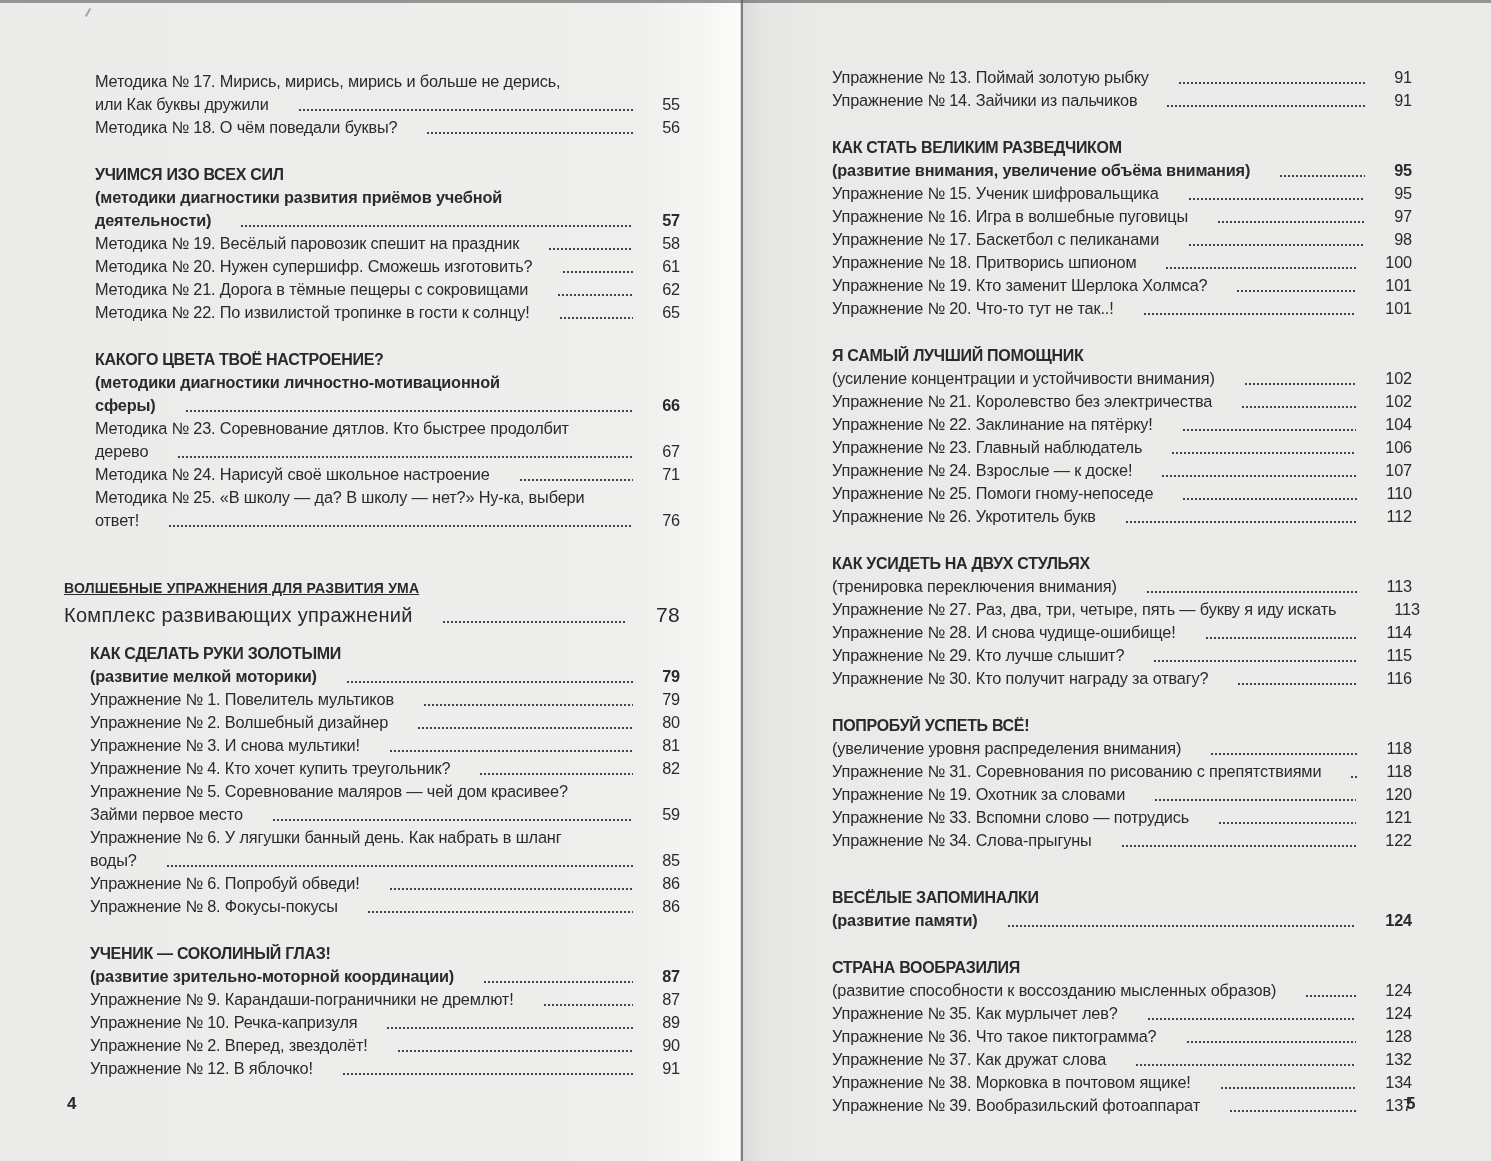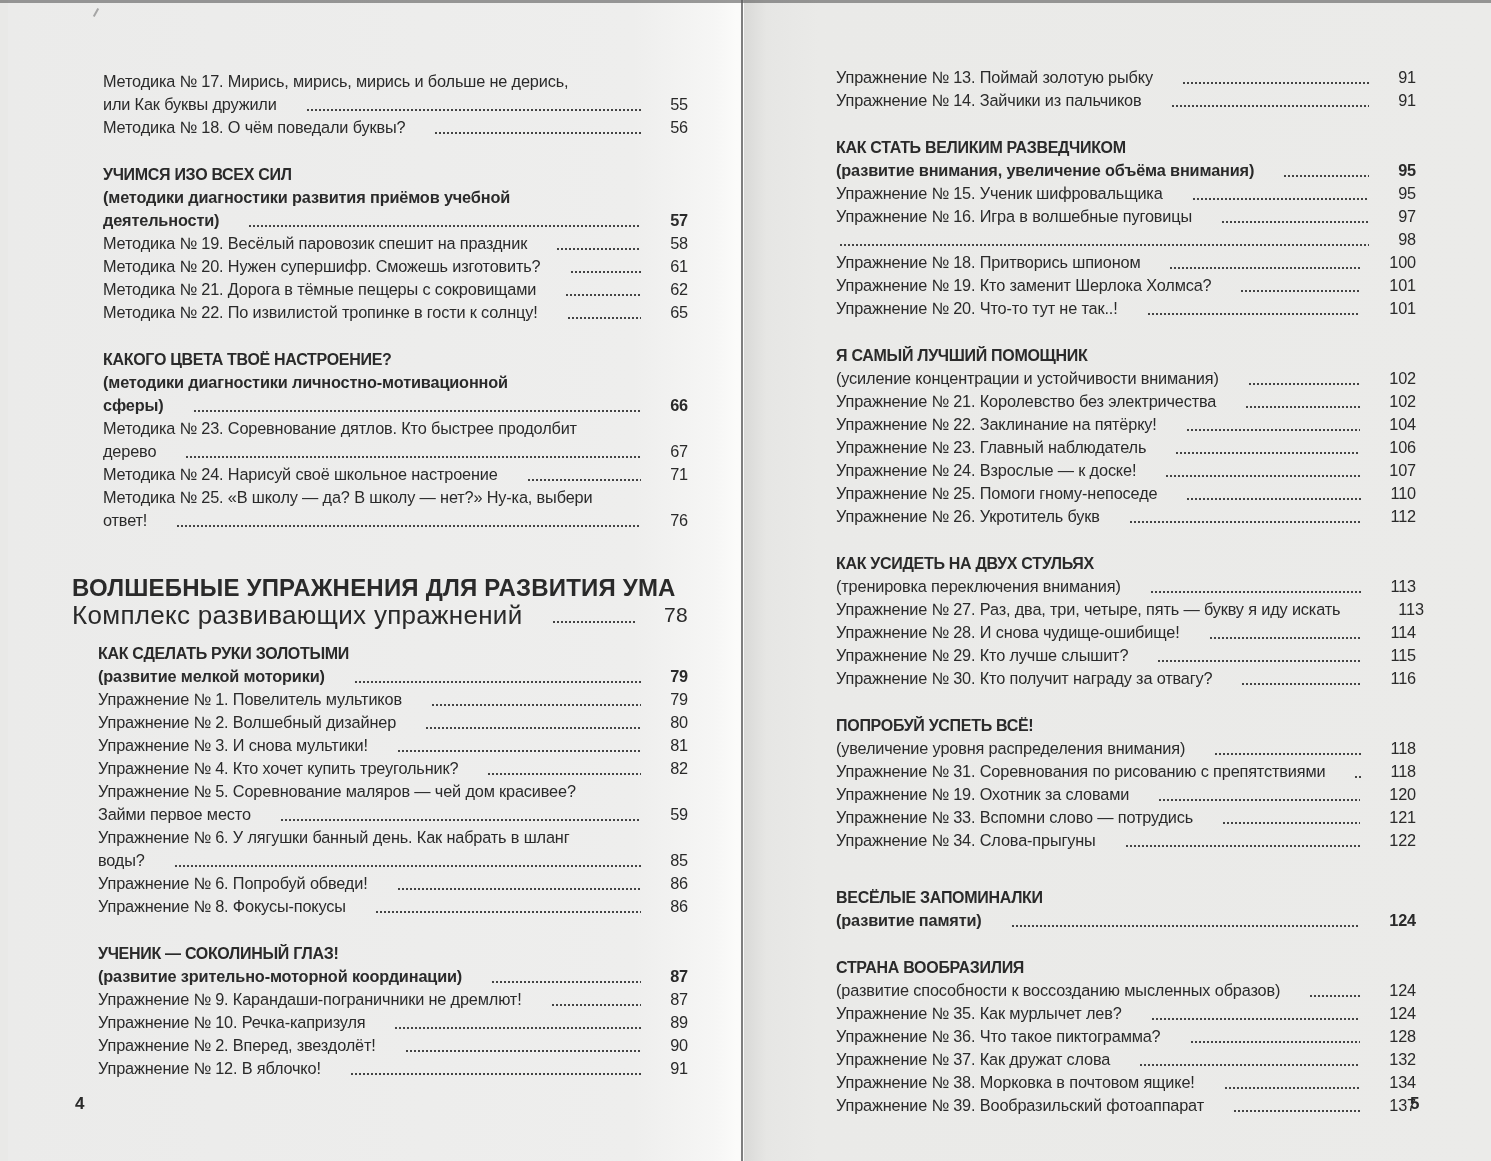--- a/index.html
+++ b/index.html
@@ -8,21 +8,21 @@
       background: #e9e9e7;
       font-family: "Liberation Sans", "DejaVu Sans", sans-serif;
       color: #2a2a2a;
       position: relative;
     }
     .spread { position: absolute; inset: 0; display: flex; }
     .page {
       position: relative; height: 1161px;
       background: #eeeeec;
     }
-    .page.left { width: 740px; background: linear-gradient(to right, #ebebea 0%, #eeeeed 85%, #f6f6f5 96%, #fbfbfa 99%); margin-left: 8px; }
+    .page.left { width: 740px; background: linear-gradient(to right, #ebebea 0%, #eeeeed 85%, #f6f6f5 96%, #fbfbfa 99%); }
     .page.right { width: 751px; background: linear-gradient(to right, #d9d9d7 0%, #e6e6e4 3%, #eaeae8 10%, #ebebe9 100%); }
     .gutter { position: absolute; left: 741px; top: 0; width: 2px; height: 1161px; background: #7e7e7e; }
     .topedge { position: absolute; left: 0; top: 0; width: 1491px; height: 3px; background: #5a5a5a; opacity: .6; }
 
     .toc { position: absolute; font-size: 16.3px; letter-spacing: -0.15px; }
     .left .toc { left: 95px; top: 70px; width: 585px; }
     .right .toc { left: 92px; top: 66px; width: 580px; }
 
     .entry { display: flex; align-items: flex-end; line-height: 23px; gap: 26px; }
     .entry .txt { white-space: nowrap; }
@@ -31,23 +31,23 @@
       background-image: radial-gradient(circle, #444 0.9px, transparent 1.1px);
       background-size: 4px 2px; background-repeat: repeat-x;
     }
     .entry .pg { white-space: nowrap; text-align: right; }
     .line { line-height: 23px; white-space: nowrap; }
 
     .heading { font-weight: bold; line-height: 23px; font-size: 16px; letter-spacing: -0.3px; }
     .sub.bold { font-weight: bold; }
     .gap-l { height: 24px; }
 
-    .part-title { font-weight: bold; font-size: 24px; letter-spacing: 0.2px; line-height: 28px; margin-left: -31px; }
+    .part-title { font-weight: bold; font-size: 14px; letter-spacing: 0.2px; line-height: 28px; margin-left: -31px; text-decoration: underline; }
     .part-sub { font-size: 19.5px; letter-spacing: 0.3px; line-height: 26px; margin-left: -31px; }
-    .part-sub .txt { font-size: 26px; }
+    .part-sub .txt { font-size: 20px; }
 
     .pagenum { position: absolute; font-weight: bold; font-size: 17px; }
     .left .pagenum { left: 67px; top: 1094px; }
     .right .pagenum { left: 1407px; top: 1094px; position: absolute; }
     .right .pagenum { left: 666px; }
     .mark { position: absolute; left: 87px; top: 8px; width: 2px; height: 9px; background: #777; transform: rotate(30deg); opacity: .6; }
   </style>
 </head>
 <body>
 
@@ -233,20 +233,21 @@
             <span class="txt">Упражнение № 15. Ученик шифровальщика</span>
             <span class="dots"></span>
             <span class="pg">95</span>
           </div>
           <div class="entry">
             <span class="txt">Упражнение № 16. Игра в волшебные пуговицы</span>
             <span class="dots"></span>
             <span class="pg">97</span>
           </div>
           <div class="entry">
+            <span class="txt">Упражнение № 17. Баскетбол с пеликанами</span>
             <span class="dots"></span>
             <span class="pg">98</span>
           </div>
           <div class="entry">
             <span class="txt">Упражнение № 18. Притворись шпионом</span>
             <span class="dots"></span>
             <span class="pg">100</span>
           </div>
           <div class="entry">
             <span class="txt">Упражнение № 19. Кто заменит Шерлока Холмса?</span>

